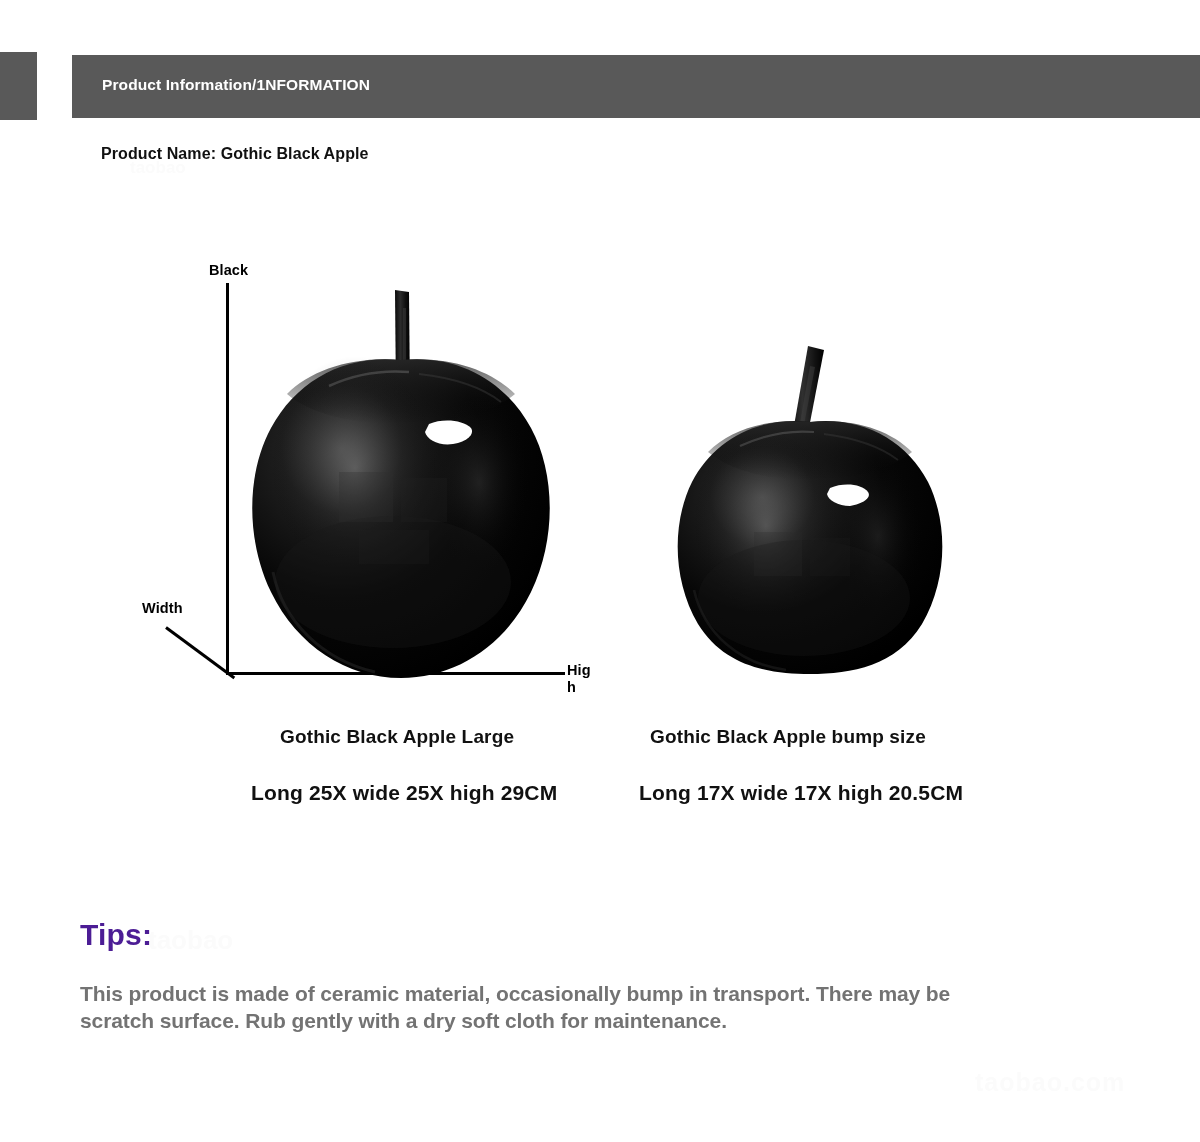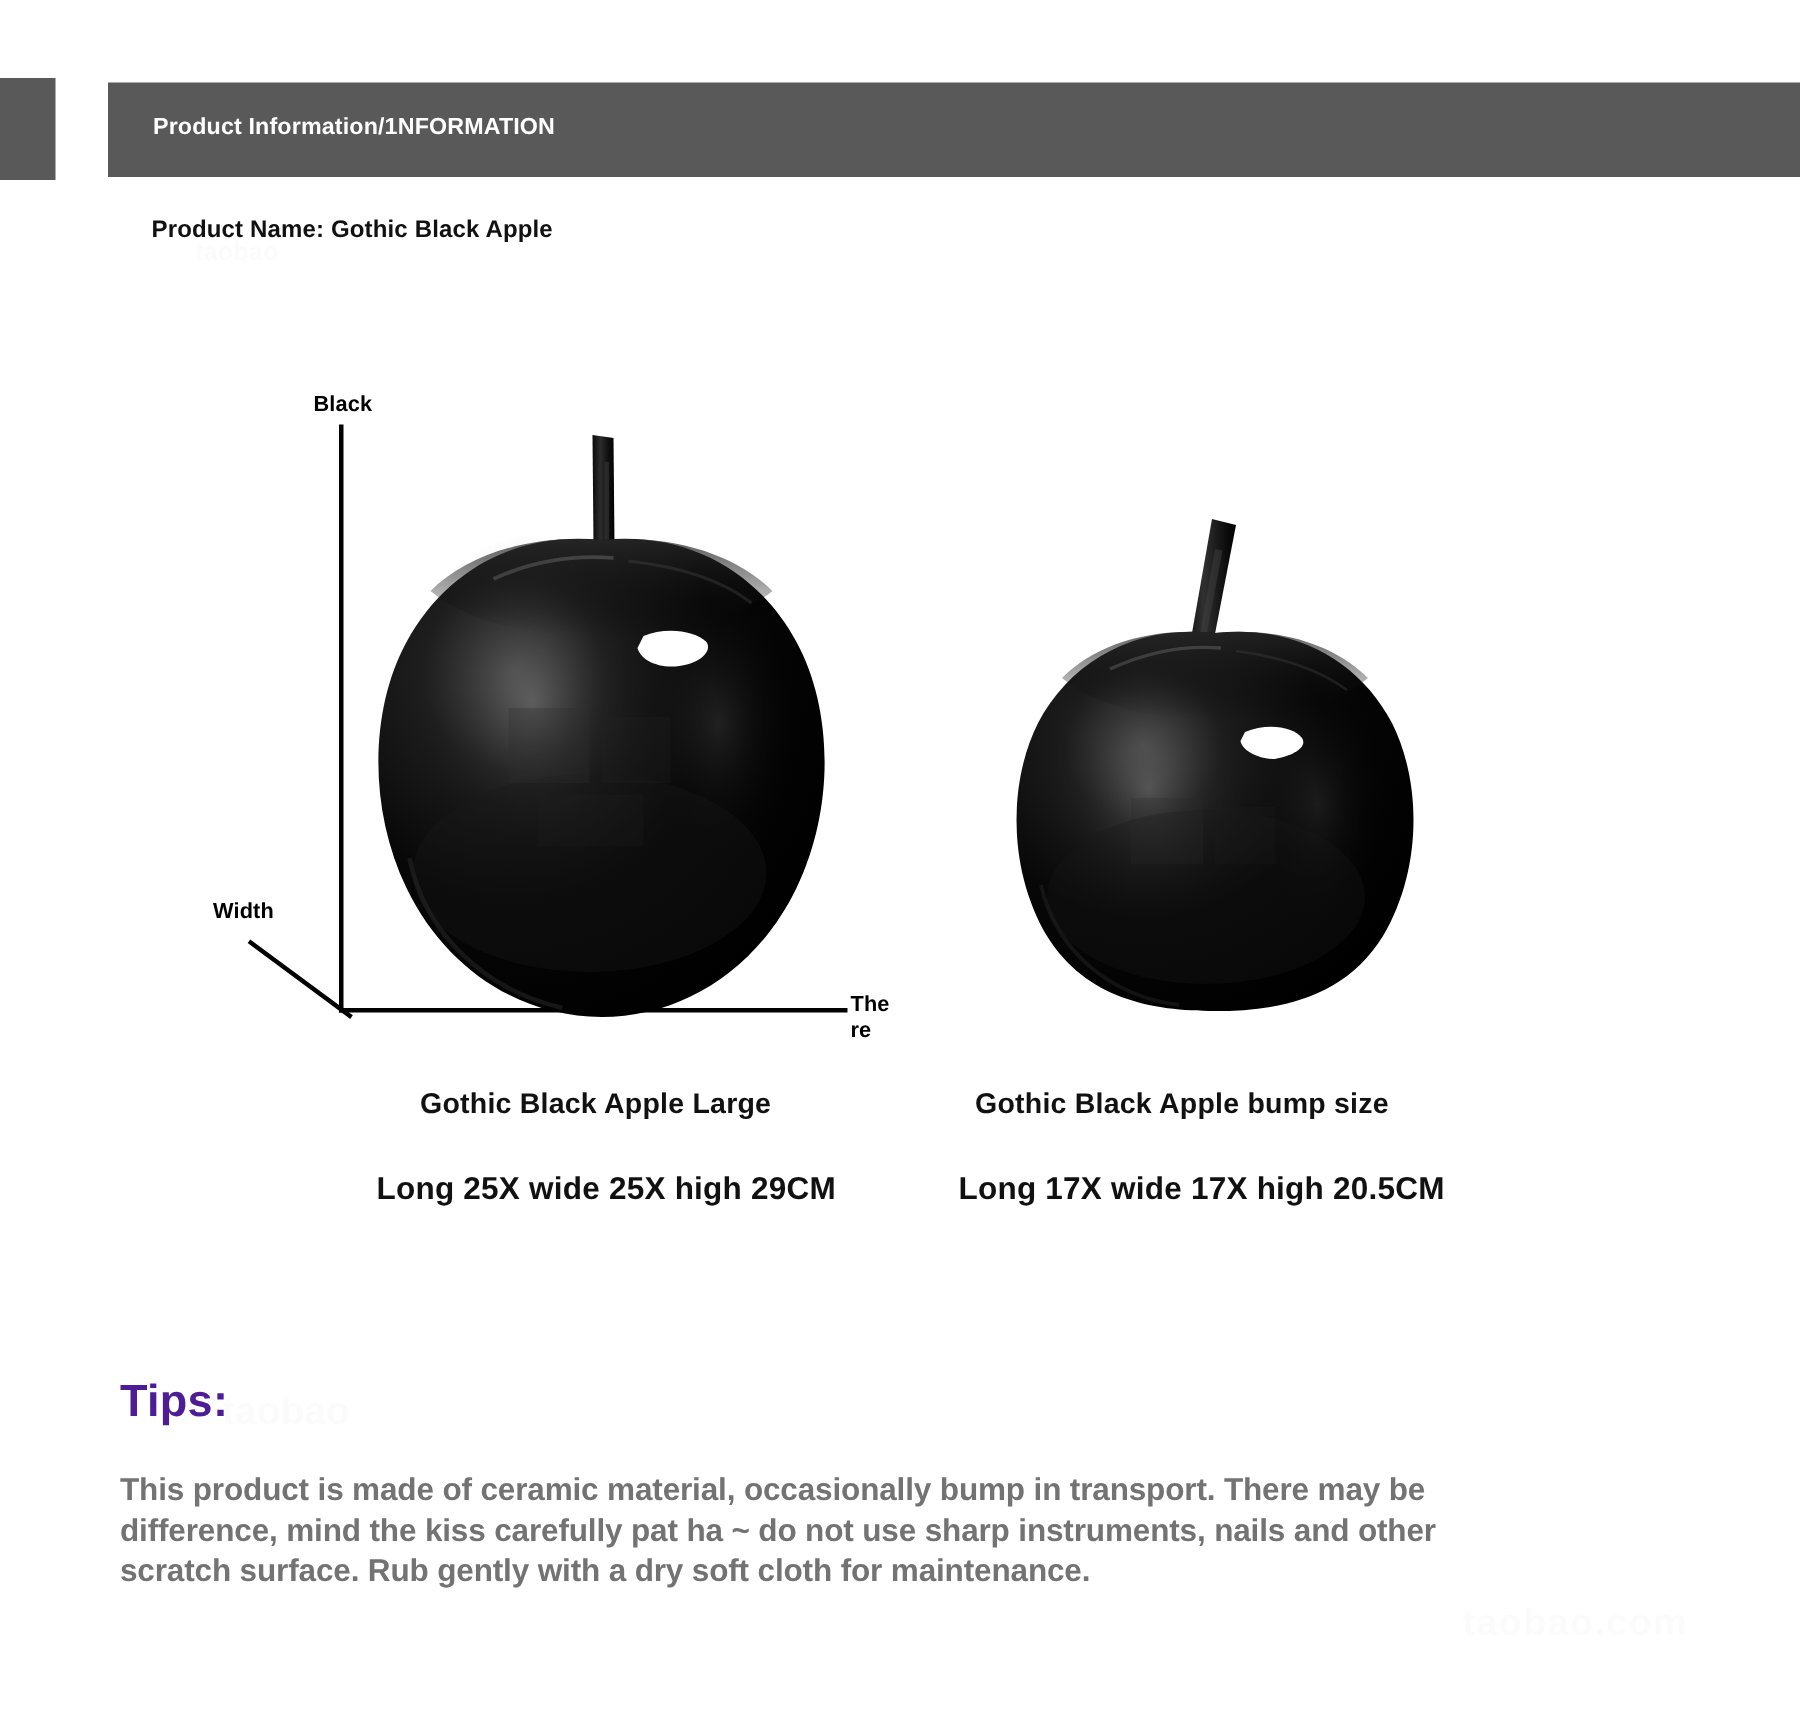--- a/index.html
+++ b/index.html
@@ -176,21 +176,21 @@
 
 <div class="watermark wm-name">taobao</div>
 <div class="product-name">Product Name: Gothic Black Apple</div>
 
 <div class="axis-vertical"></div>
 <div class="axis-horizontal"></div>
 <div class="axis-diagonal"></div>
 
 <div class="axis-label label-high">Black</div>
 <div class="axis-label label-width">Width</div>
-<div class="axis-label label-long">There</div>
+<div class="axis-label label-long">High</div>
 
 <svg class="apple apple-large" viewBox="0 0 316 400">
   <defs>
     <radialGradient id="bodyLgA" cx="30%" cy="28%" r="78%">
       <stop offset="0%" stop-color="#4a4a4a"></stop>
       <stop offset="26%" stop-color="#1e1e1e"></stop>
       <stop offset="60%" stop-color="#070707"></stop>
       <stop offset="100%" stop-color="#000000"></stop>
     </radialGradient>
     <radialGradient id="sheenLgA" cx="50%" cy="50%" r="50%">
@@ -319,17 +319,16 @@
 
 <div class="caption caption-title cap-large-title">Gothic Black Apple Large</div>
 <div class="caption caption-dims cap-large-dims">Long 25X wide 25X high 29CM</div>
 <div class="caption caption-title cap-small-title">Gothic Black Apple bump size</div>
 <div class="caption caption-dims cap-small-dims">Long 17X wide 17X high 20.5CM</div>
 
 <div class="watermark wm-tips">taobao</div>
 <div class="tips-heading">Tips:</div>
 <div class="tips-body">
   <div>This product is made of ceramic material, occasionally bump in transport. There may be</div>
-  <div>difference, mind the kiss carefully pat ha ~ do not use sharp instruments, nails and other</div>
   <div>scratch surface. Rub gently with a dry soft cloth for maintenance.</div>
 </div>
 
 <div class="watermark wm-bottom">taobao.com</div>
 
 </body></html>

